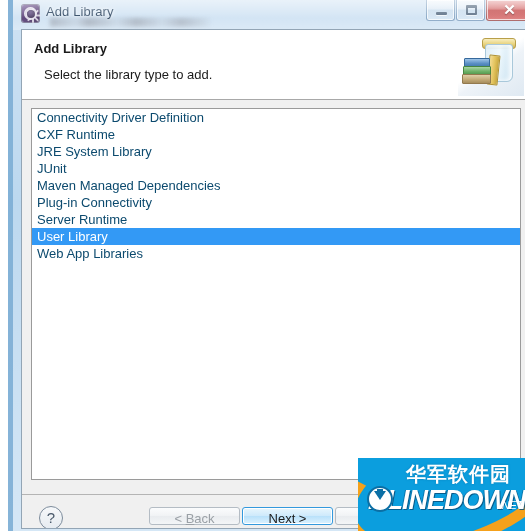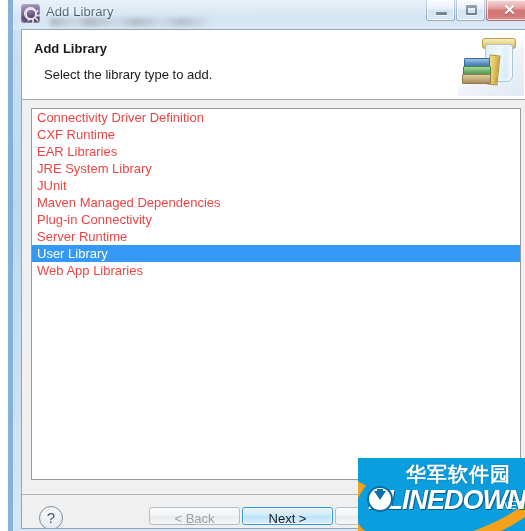--- a/index.html
+++ b/index.html
@@ -237,21 +237,21 @@
     background: #ffffff;
     border: 1px solid #9a9a9a;
     box-sizing: border-box;
     overflow: hidden;
   }
   .list-item {
     height: 17px;
     line-height: 17px;
     padding-left: 5px;
     font-size: 13px;
-    color: #ef4444;
+    color: #0c4a6e;
     white-space: nowrap;
     box-sizing: border-box;
   }
   .list-item.selected {
     background: #3399f5;
     color: #ffffff;
   }
 
   
   .sep {
@@ -415,21 +415,20 @@
         <div class="book b4"></div>
         <div class="book b1"></div>
         <div class="book b2"></div>
         <div class="book b3"></div>
       </div>
     </div>
 
     <div class="listbox" id="listbox">
         <div class="list-item">Connectivity Driver Definition</div>
         <div class="list-item">CXF Runtime</div>
-        <div class="list-item">EAR Libraries</div>
         <div class="list-item">JRE System Library</div>
         <div class="list-item">JUnit</div>
         <div class="list-item">Maven Managed Dependencies</div>
         <div class="list-item">Plug-in Connectivity</div>
         <div class="list-item">Server Runtime</div>
         <div class="list-item selected">User Library</div>
         <div class="list-item">Web App Libraries</div>
       </div>
 
     <div class="sep"></div>

